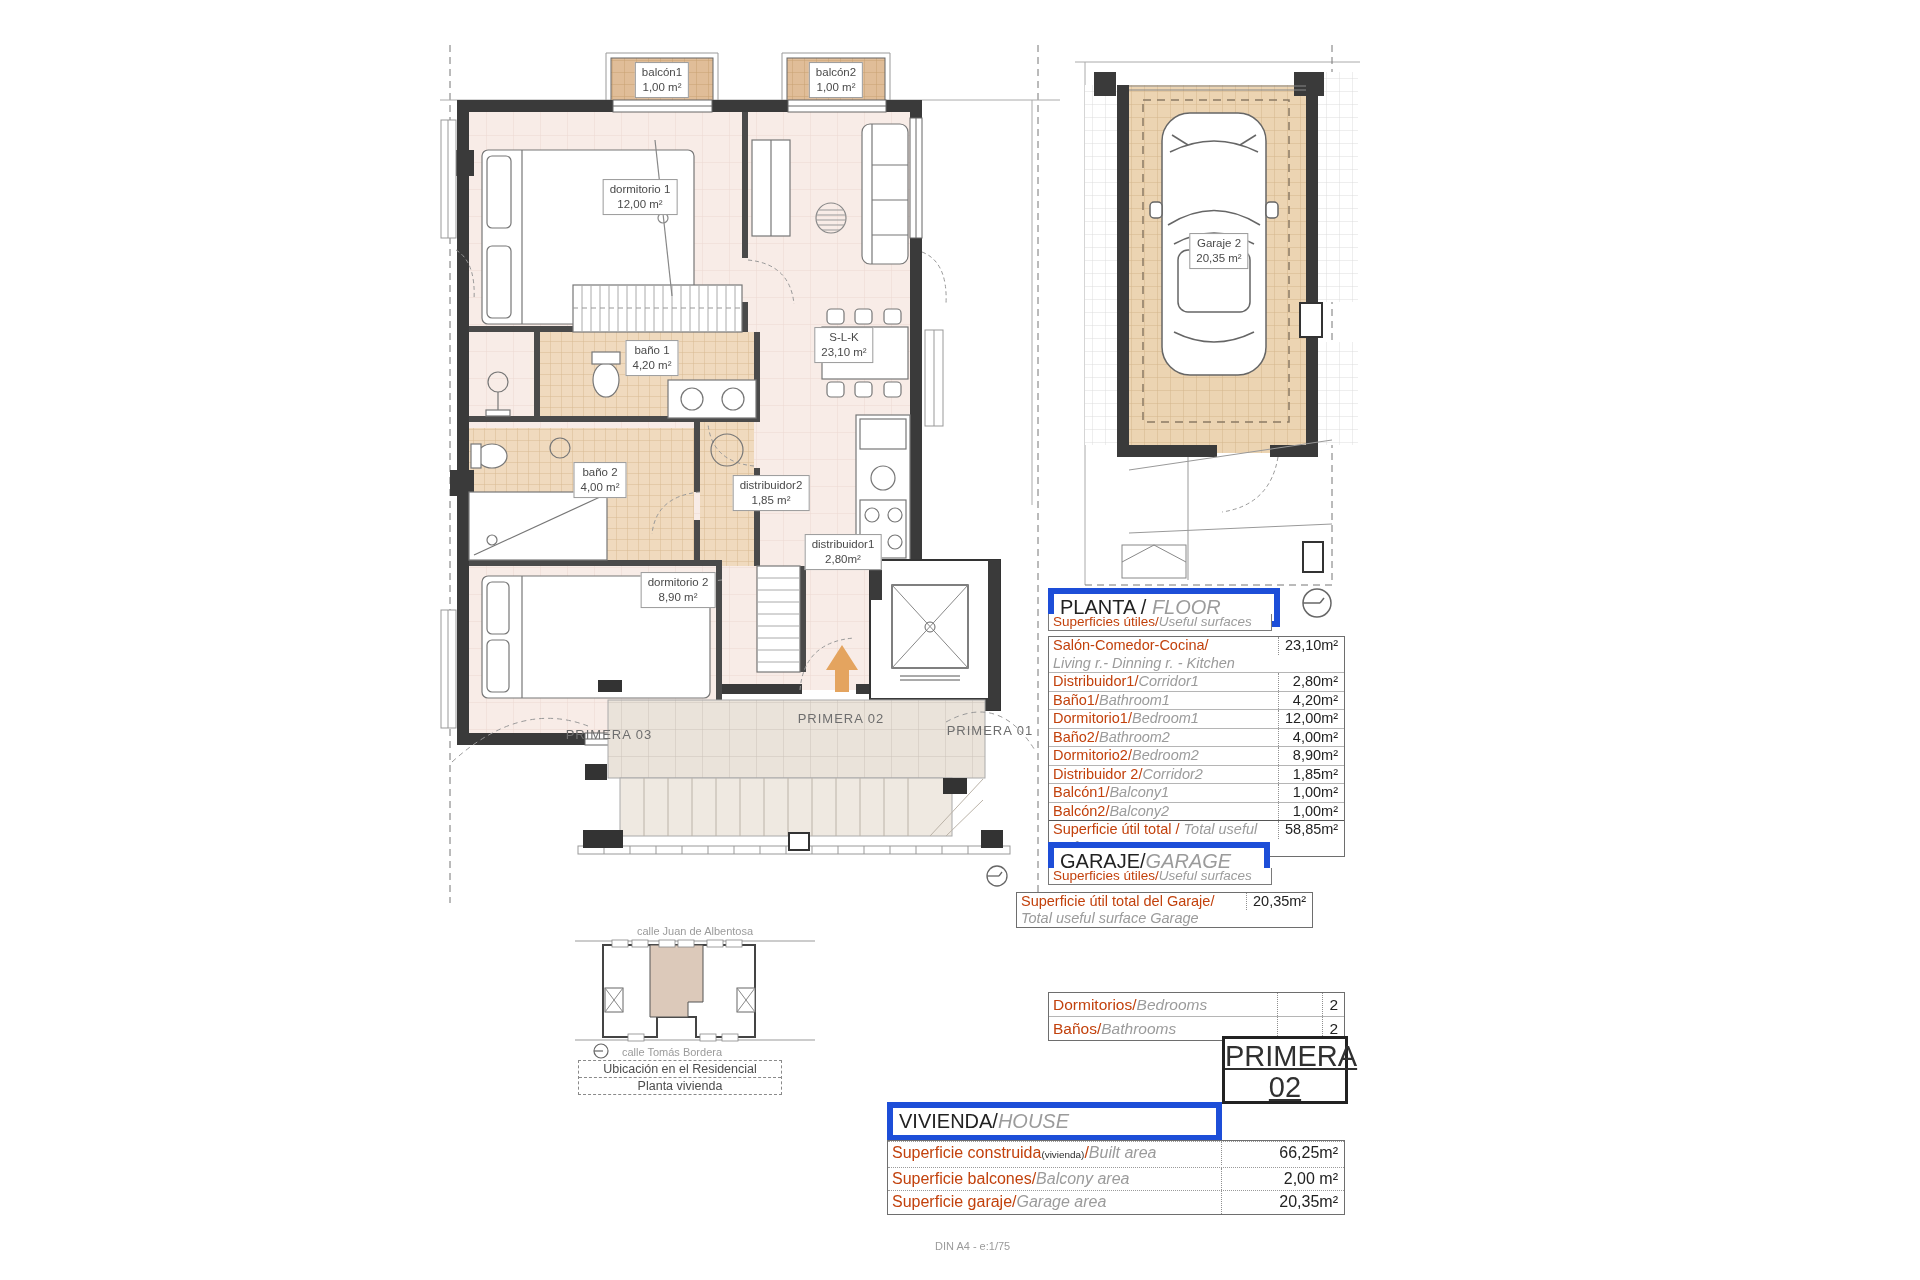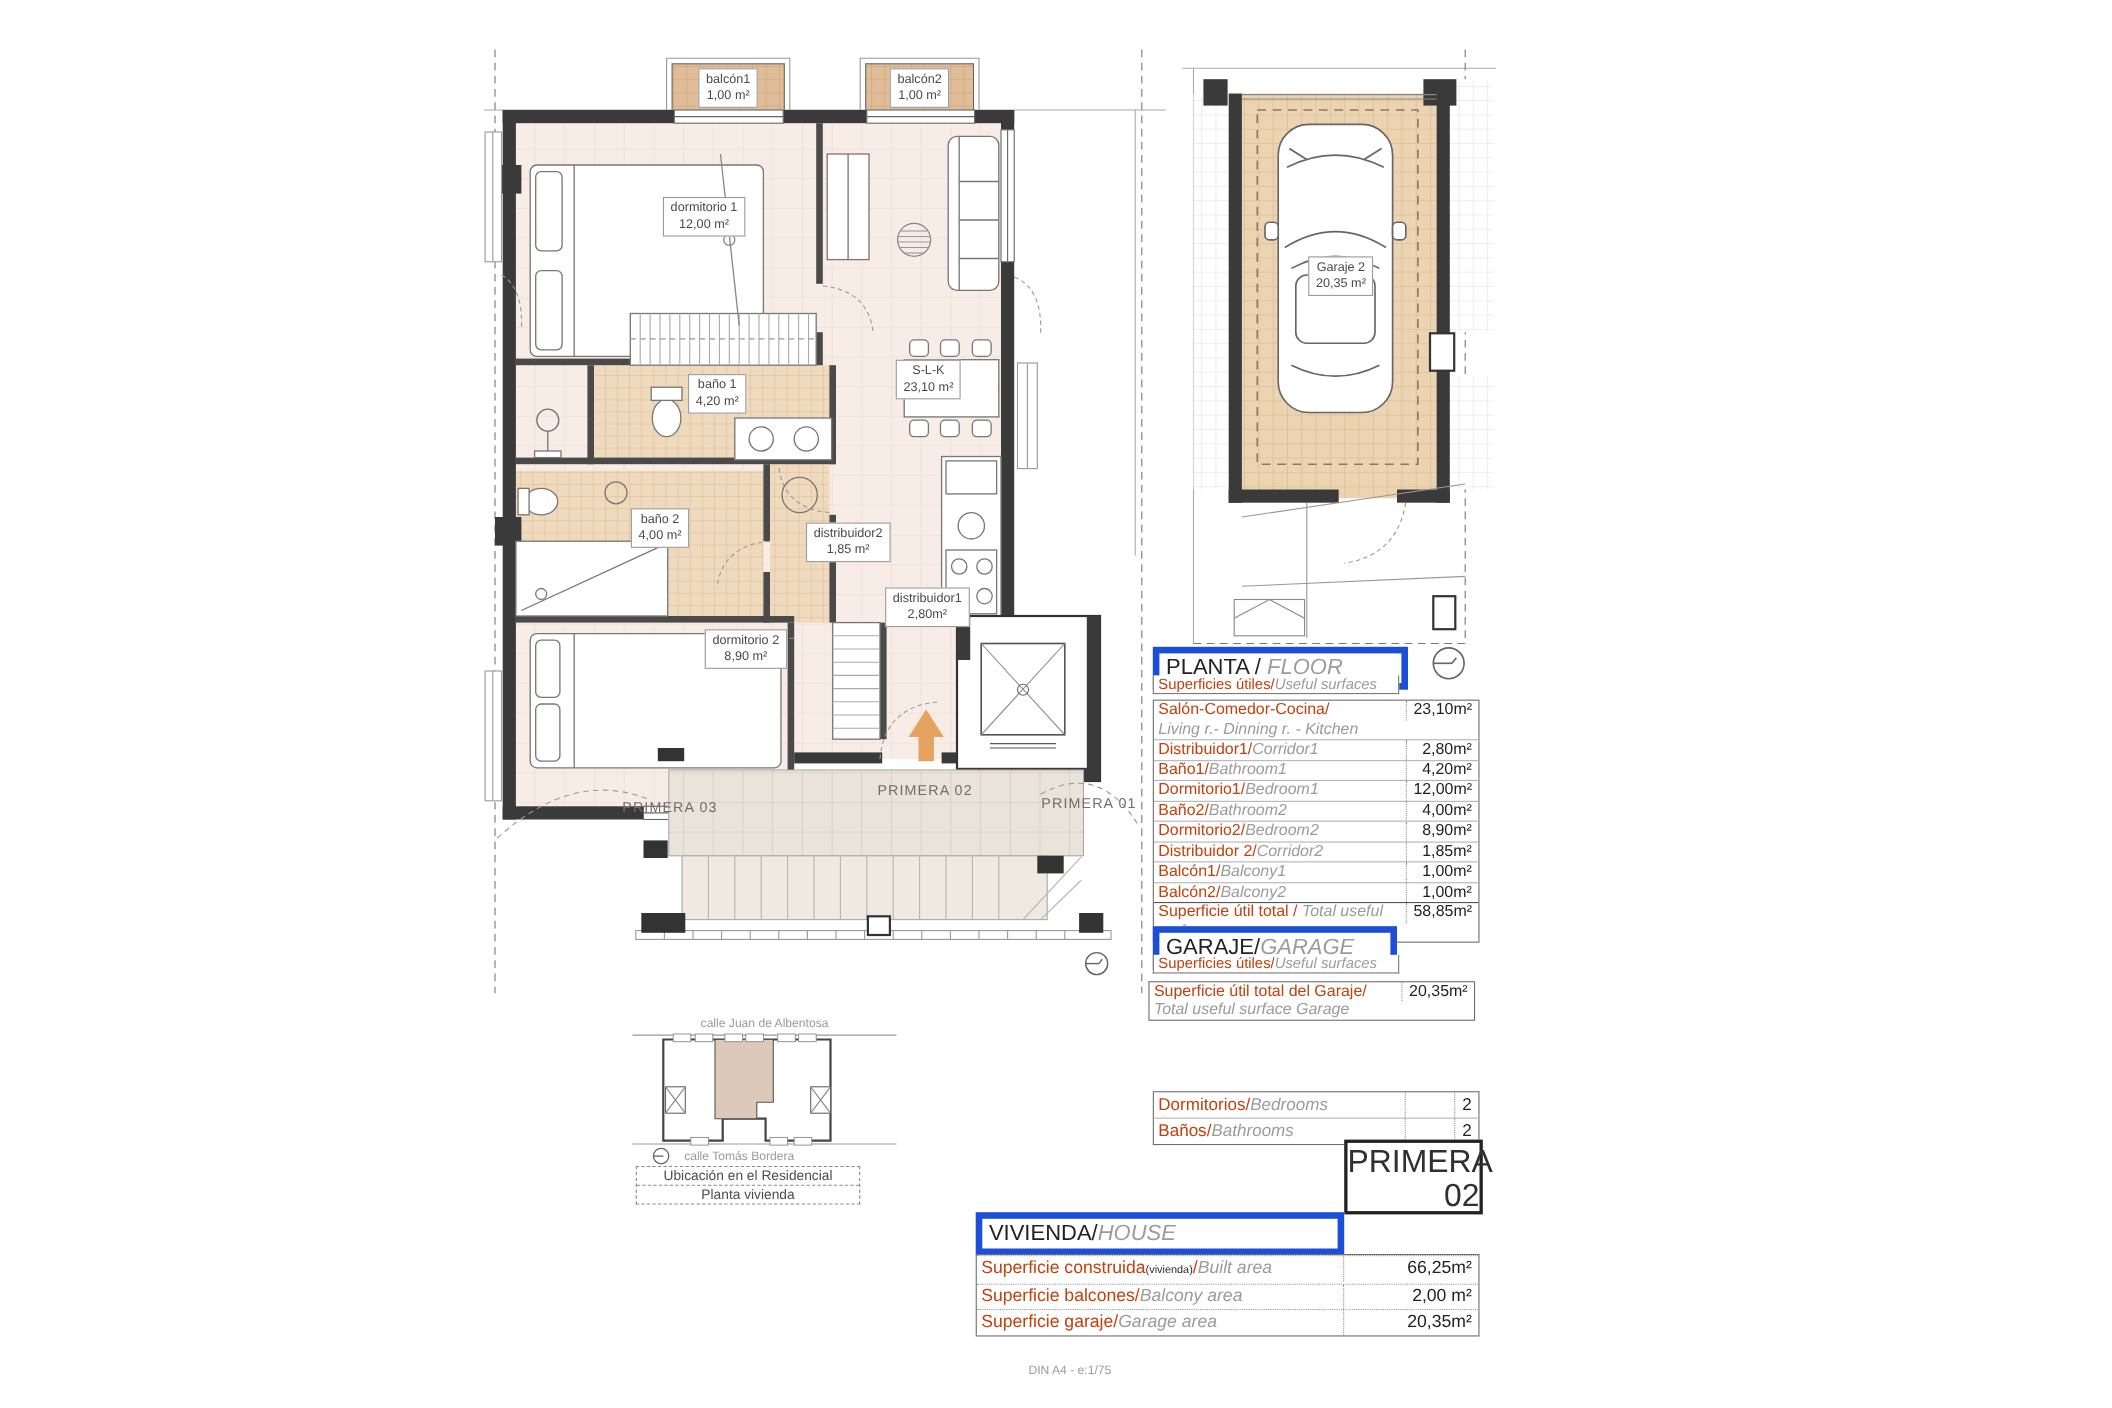--- a/index.html
+++ b/index.html
@@ -35,22 +35,22 @@
   .floor-t .tval{width:66px;}
   .garage-t{width:297px;font-size:14.5px;line-height:17px;}
   .garage-t .tval{width:66px;}
   .rooms-t{width:297px;font-size:15.5px;line-height:23px;}
   .rooms-t .tval{width:67px;}
   .rooms-t .tval::before{content:"";position:absolute;left:44px;top:0;bottom:0;border-left:1px dotted #8f8f8f;}
   .house-t{width:458px;font-size:16px;line-height:22.5px;}
   .house-t .trow{border-top:1px dotted #9a9a9a;}
   .house-t .tval{width:123px;}
 
-  .unitbox{position:absolute;box-sizing:border-box;border:3px solid #222;background:#fff;text-align:right;
-           font-size:29px;line-height:31px;color:#303030;padding-top:2px;}
+  .unitbox{position:absolute;box-sizing:border-box;border:3px solid #222;background:#fff;text-align:center;
+           font-size:29px;line-height:31px;color:#303030;padding-top:2px;text-decoration:underline;}
 
   .street{position:absolute;transform:translate(-50%,-50%);font-size:11px;color:#9b9b9b;white-space:nowrap;}
   .captionbox{position:absolute;box-sizing:border-box;border:1px dashed #8a8a8a;background:#fff;
               font-size:12.5px;color:#4d4d4d;text-align:center;}
   .captionbox .cap{padding:1px 4px;}
   .captionbox .cap + .cap{border-top:1px dashed #8a8a8a;}
   .footnote{position:absolute;font-size:11px;color:#9b9b9b;}
 </style>
 </head>
 <body>
@@ -523,21 +523,21 @@
         <div class="tval">58,85m²</div>
       </div>
     </div>
 
   <div class="hbox" style="left:1048px;top:842px;width:222px;">
     <span class="t-es">GARAJE/</span><span class="t-en">GARAGE</span>
   </div>
   <div class="subbox" style="left:1048px;top:868px;width:224px;">
     <span class="es">Superficies útiles/</span><span class="en">Useful surfaces</span>
   </div>
-  <div class="datatable garage-t" style="left:1044px;top:892px;">
+  <div class="datatable garage-t" style="left:1016px;top:892px;">
       <div class="trow two">
         <div class="tlbl"><span class="es">Superficie útil total del Garaje/</span><span class="en block">Total useful surface Garage</span></div>
         <div class="tval">20,35m²</div>
       </div>
     </div>
 
   <div class="datatable rooms-t" style="left:1048px;top:992px;">
       <div class="trow">
         <div class="tlbl"><span class="es">Dormitorios/</span><span class="en">Bedrooms</span></div>
         <div class="tval">2</div>

